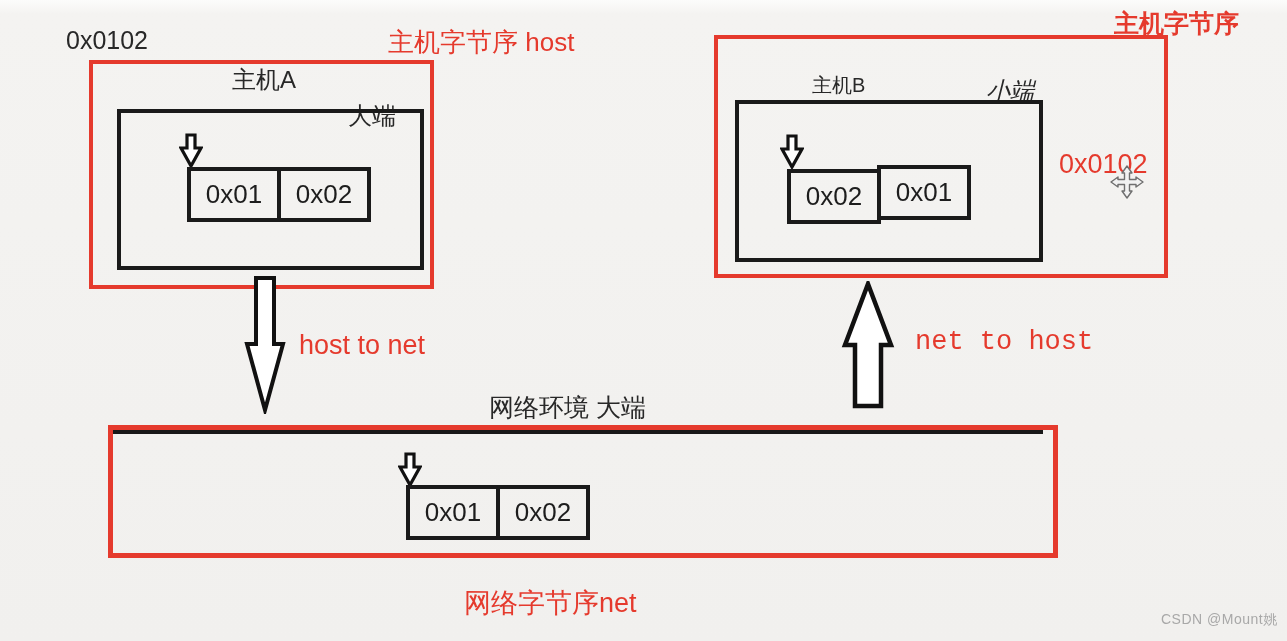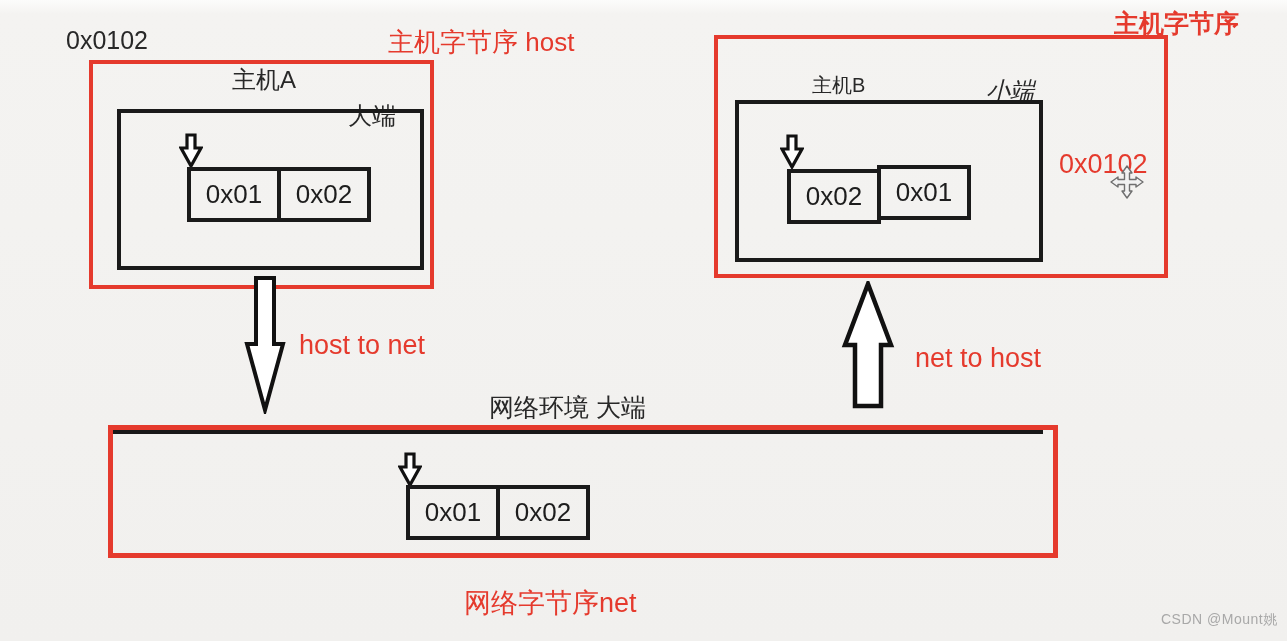--- a/index.html
+++ b/index.html
@@ -91,21 +91,21 @@
   <svg class="abs" style="left:1108px;top:163px;" width="38" height="38" viewBox="0 0 38 38">
     <g fill="#f2f2f2" stroke="#6f6f6f" stroke-width="1.4" stroke-linejoin="round">
       <path d="M19,3 L24,10 H21.5 V16.5 H28 V14 L35,19 L28,24 V21.5 H21.5 V28 H24 L19,35 L14,28 H16.5 V21.5 H10 V24 L3,19 L10,14 V16.5 H16.5 V10 H14 Z"></path>
     </g>
   </svg>
 
   <svg class="abs" style="left:841px;top:281px;" width="54" height="128" viewBox="0 0 54 128">
     <path d="M27,3 L50,64 H40 V125 H14 V64 H4 Z" fill="#ffffff" stroke="#111111" stroke-width="4.5"></path>
   </svg>
 
-  <div class="abs red-label" style="left:915px;top:343px;font-size:27px;">net to host</div>
+  <div class="abs red-label" style="left:915px;top:327px;font-size:27px;font-family:Liberation Mono, monospace;">net to host</div>
 
   <div class="box-red" style="left:108px;top:425px;width:950px;height:133px;border-width:5px;">
     <div class="abs" style="left:0;right:10px;top:0;height:4px;background:#181818;"></div>
     <svg class="abs" style="left:285px;top:22px;" width="24" height="36" viewBox="0 0 24 36">
       <path d="M8,2 H16 V15 H22 L12,33 L2,15 H8 Z" fill="#ffffff" stroke="#111111" stroke-width="3.2"></path>
     </svg>
     <div class="cells" style="left:293px;top:55px;">
       <div class="cell">0x01</div>
       <div class="cell">0x02</div>
     </div>

